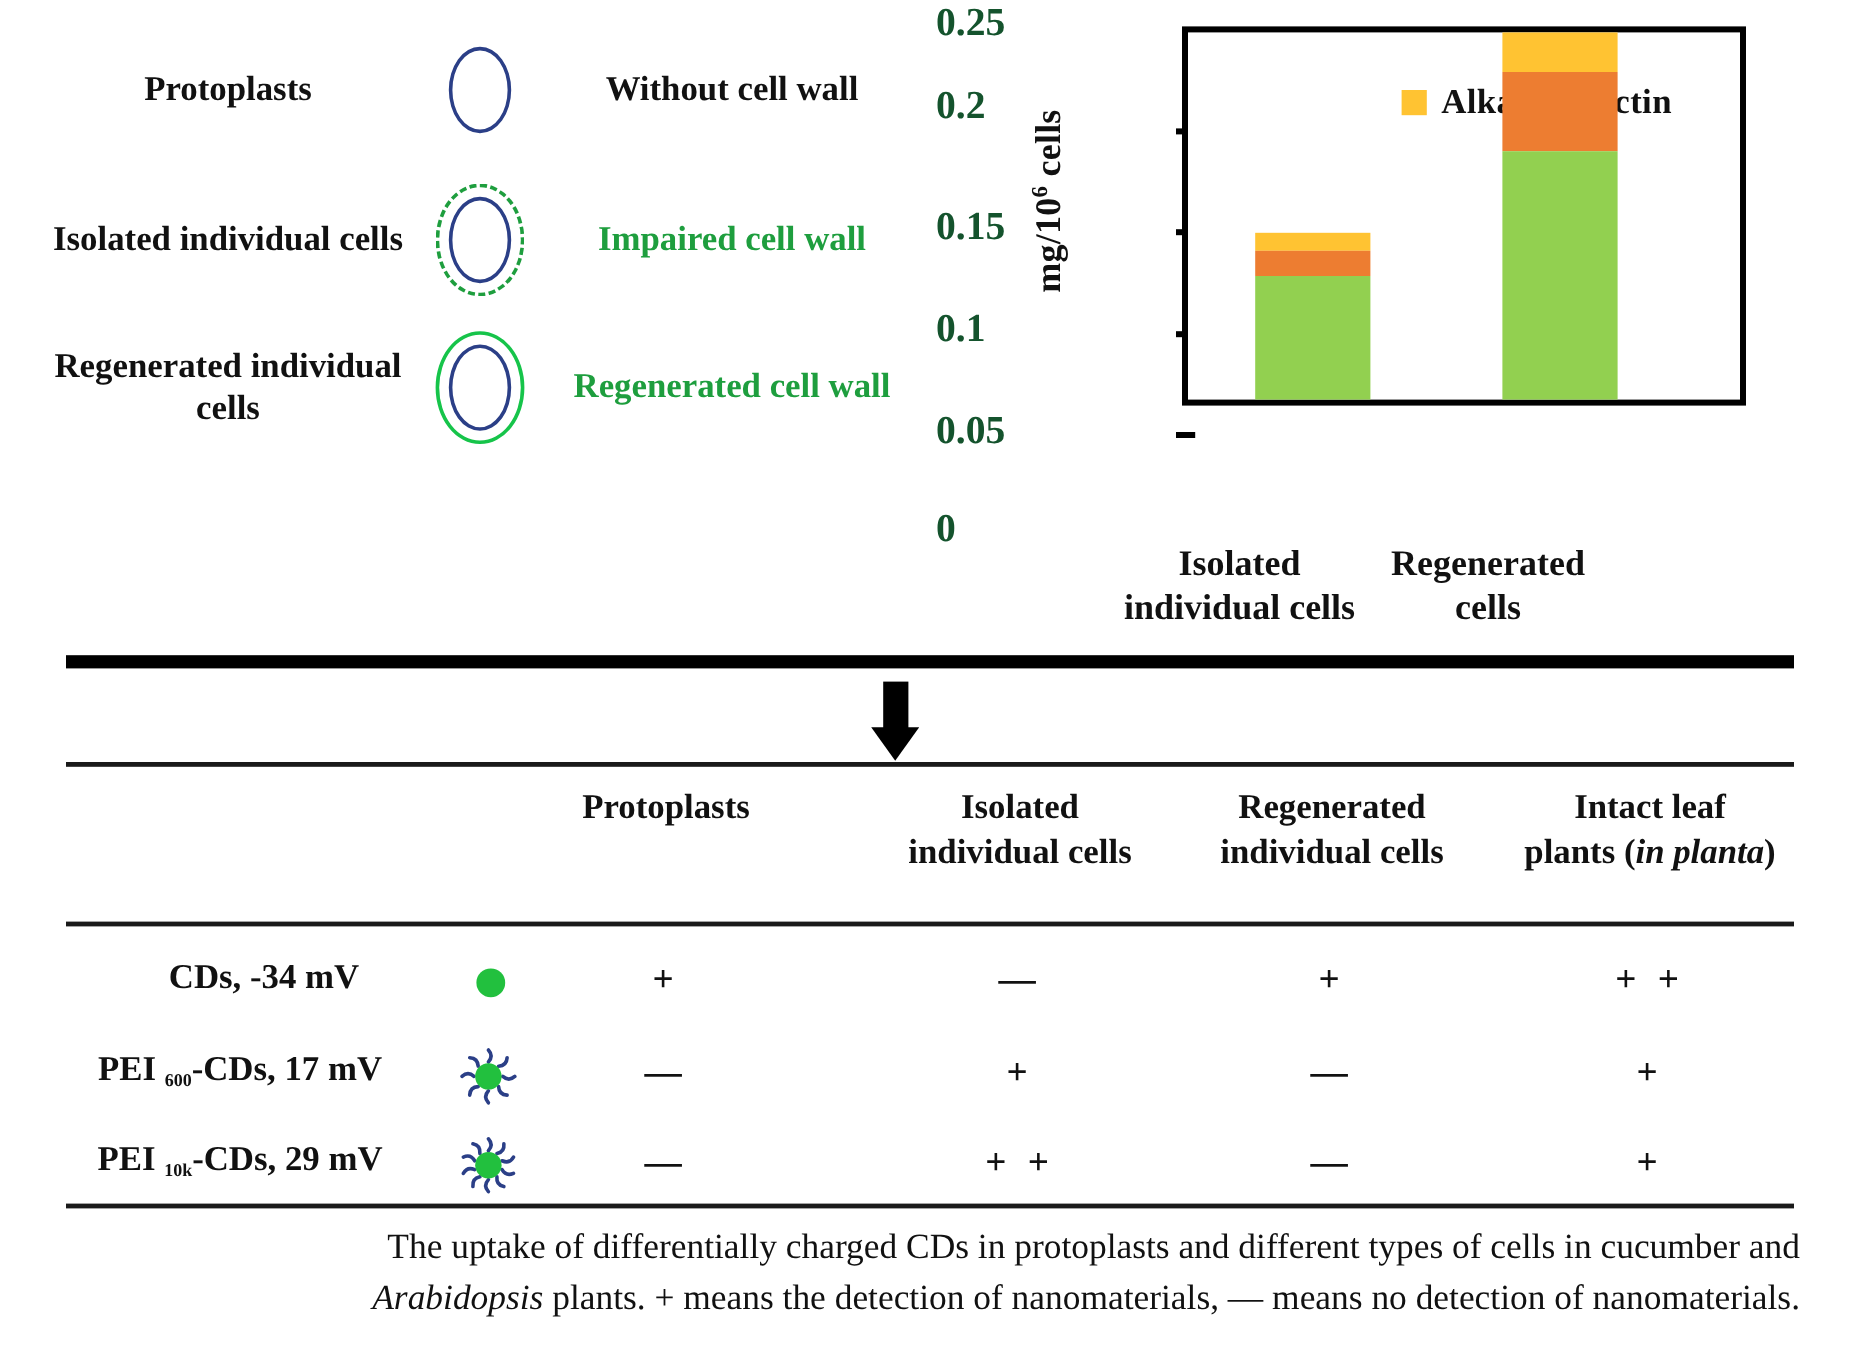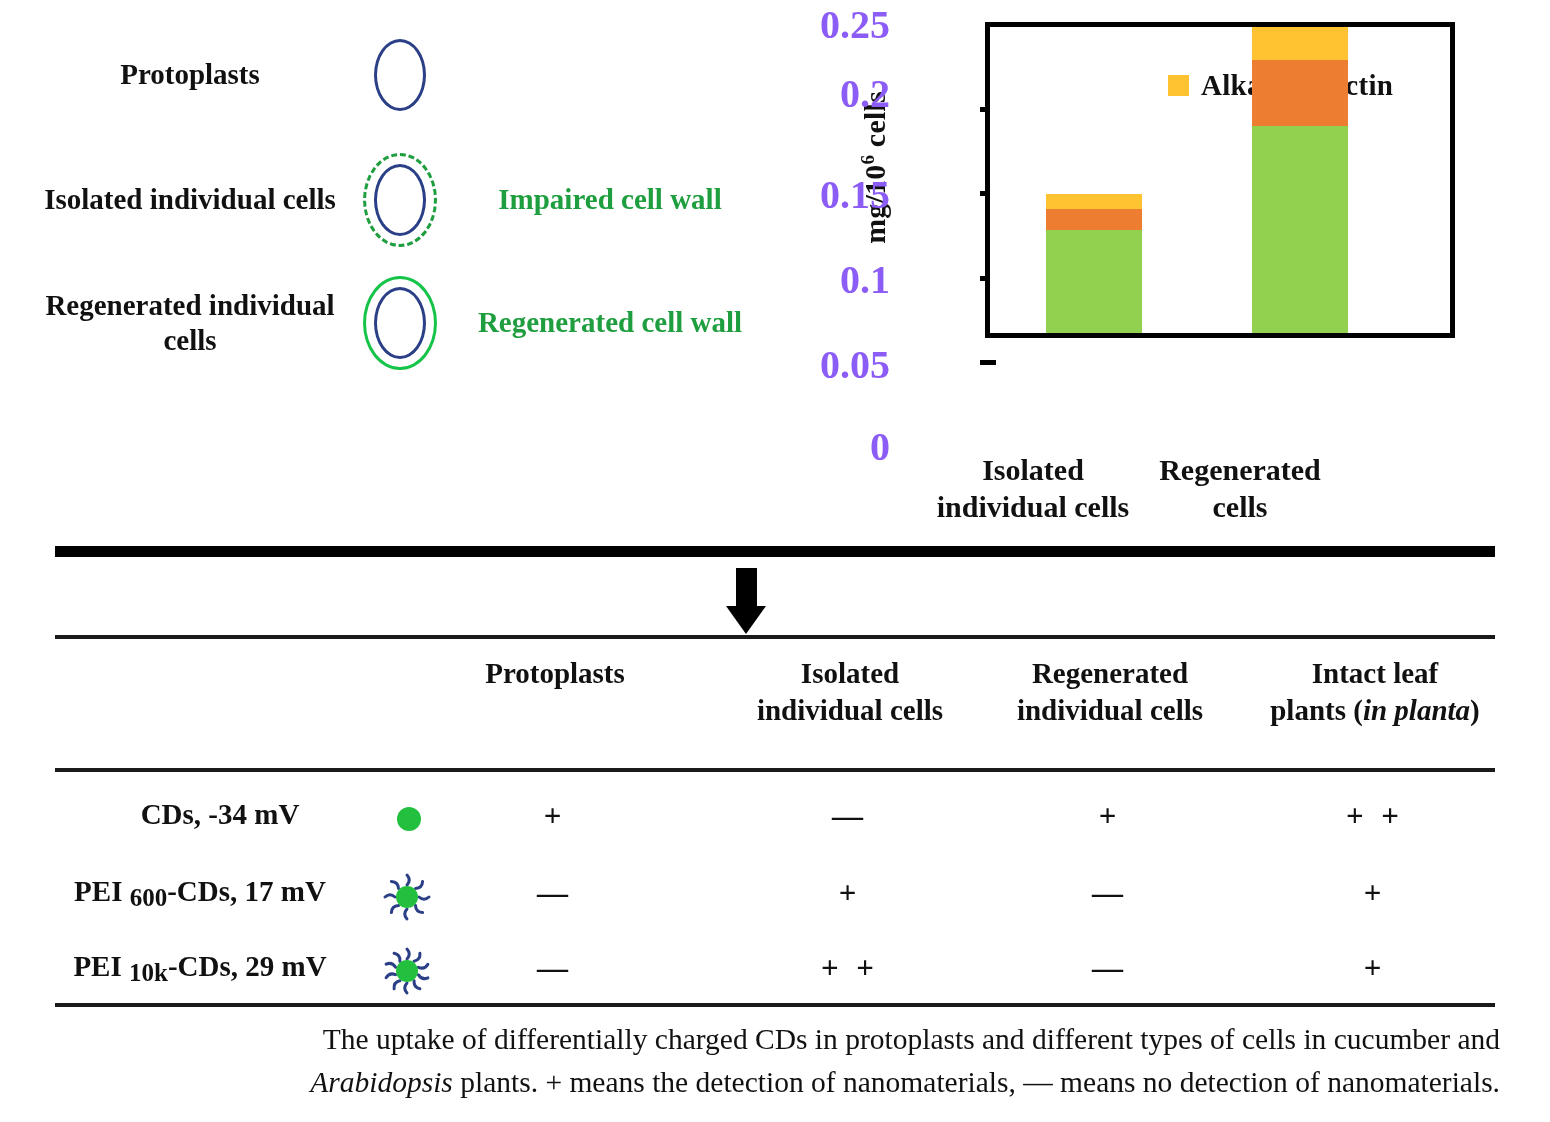--- a/index.html
+++ b/index.html
@@ -55,22 +55,22 @@
     transform:rotate(-90deg);transform-origin:center center;
     font-size:30px;font-weight:bold;color:#111;text-align:center;
     letter-spacing:.2px;
   }
   .ylabel sup{font-size:19px;vertical-align:super;}
   .plot-frame{
     position:absolute;left:155px;top:22px;width:470px;height:316px;
     border:5px solid #000;box-sizing:border-box;background:#fff;
   }
   .ytick-label{
-    position:absolute;right:660px;width:110px;text-align:right;
-    font-size:40px;font-weight:bold;color:#8b5cf6;
+    position:absolute;right:660px;width:110px;
+    font-size:33px;font-weight:bold;color:#14532d;
   }
   .ytick-mark{position:absolute;left:150px;width:16px;height:5px;background:#000;}
   .bar{position:absolute;bottom:0;width:96px;}
   .seg{width:100%;}
   .xcat{
     position:absolute;top:452px;width:250px;text-align:center;
     font-size:30px;font-weight:bold;color:#111;line-height:1.22;
   }
   .chart-legend{
     position:absolute;left:178px;top:42px;display:flex;align-items:center;gap:12px;
@@ -93,21 +93,21 @@
   #table-panel{left:0;top:635px;width:1550px;height:380px;}
   .th{
     position:absolute;top:20px;width:250px;text-align:center;
     font-size:29px;font-weight:bold;color:#111;line-height:1.26;
   }
   .th i{font-style:italic;}
   .row-label{
     position:absolute;width:330px;text-align:center;
     font-size:29px;font-weight:bold;color:#111;white-space:nowrap;
   }
-  .row-label sub{font-size:25px;vertical-align:baseline;position:relative;top:5px;}
+  .row-label sub{font-size:15px;vertical-align:baseline;position:relative;top:5px;}
   .row-icon{position:absolute;width:60px;height:52px;}
   .cellval{
     position:absolute;width:250px;text-align:center;
     font-size:31px;font-weight:bold;color:#111;letter-spacing:5px;
   }
 
   
   .np{position:relative;width:58px;height:52px;}
   .np-core{
     position:absolute;left:50%;top:50%;transform:translate(-50%,-50%);
@@ -130,20 +130,21 @@
 
   <div class="abs" id="legend-panel">
 
     <div class="legend-row" style="top:20px;">
       <div class="lg-name">Protoplasts</div>
       <div class="lg-icon">
         <div class="cell-glyph">
           <div class="cell-inner"></div>
         </div>
       </div>
+      <div class="lg-desc desc-black">Without cell wall</div>
     </div>
 
     <div class="legend-row" style="top:268px;">
       <div class="lg-name">Regenerated individual cells</div>
       <div class="lg-icon">
         <div class="cell-glyph">
           <div class="cell-outer wall-thin"></div>
           <div class="cell-inner"></div>
         </div>
       </div>

